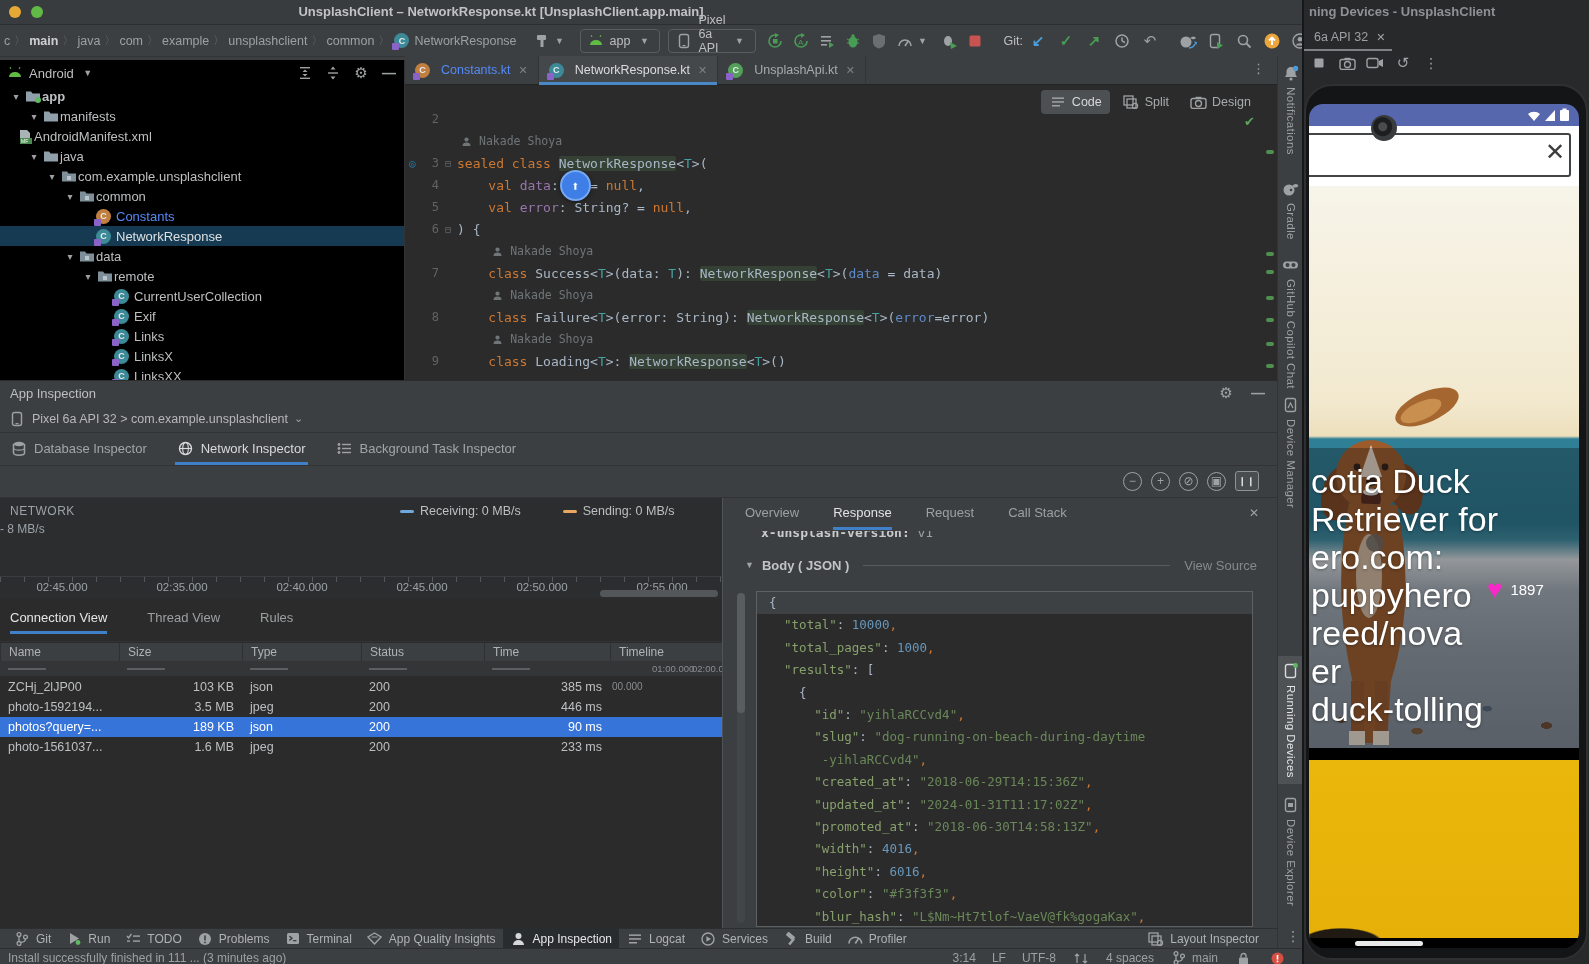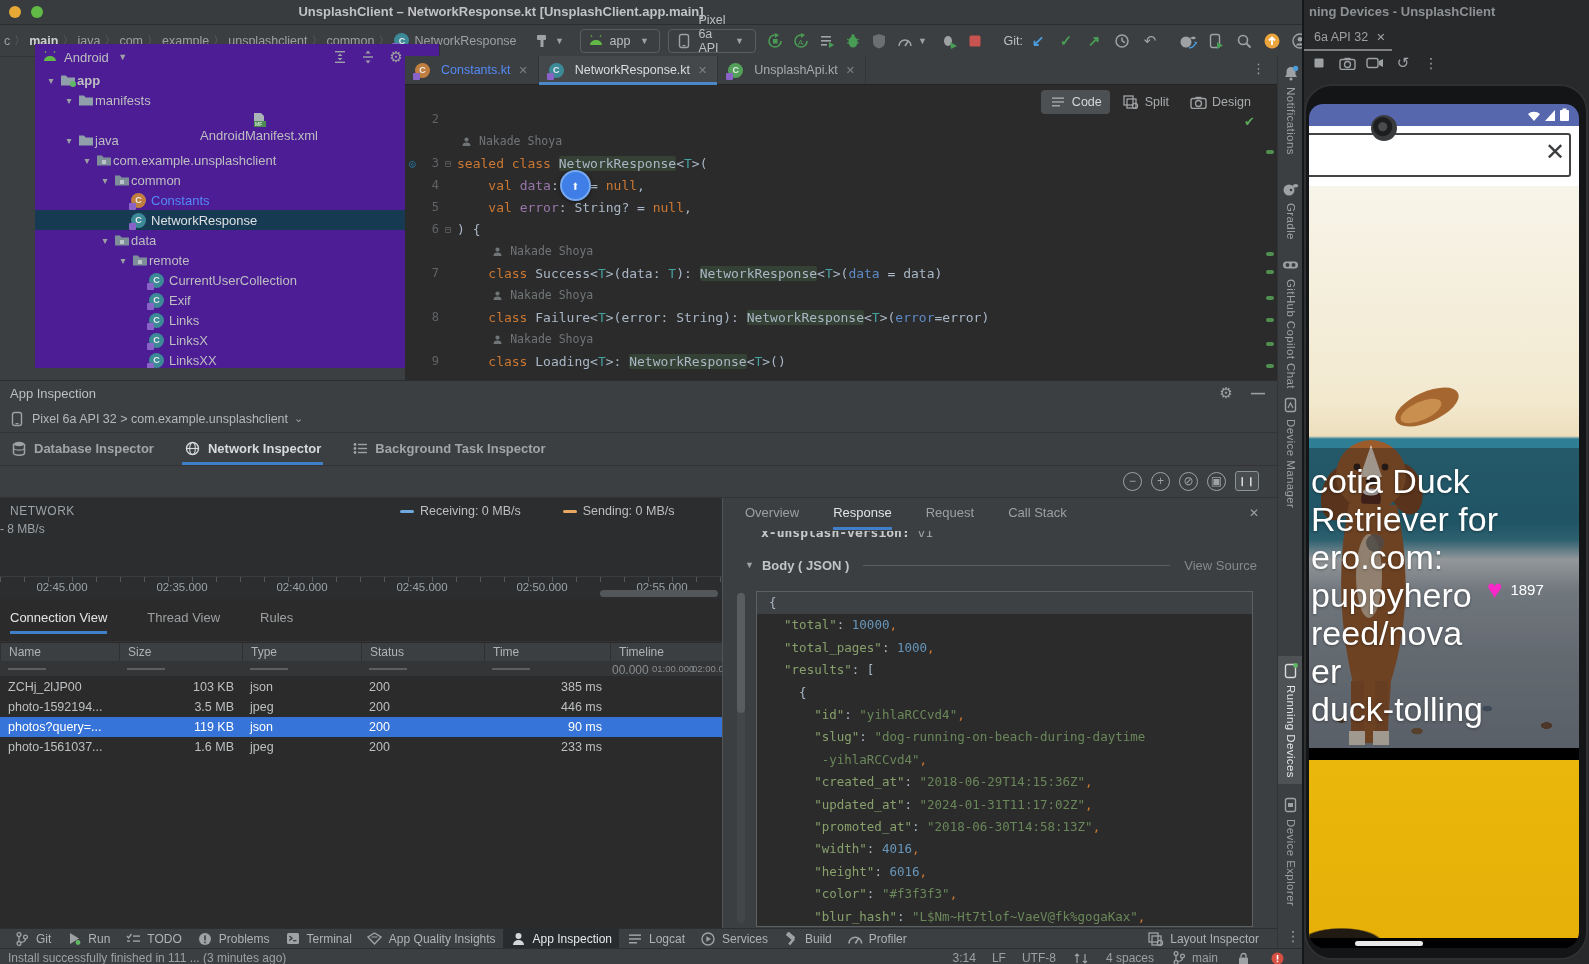--- a/index.html
+++ b/index.html
@@ -15,21 +15,21 @@
   #titlebar{position:absolute;left:0;top:0;width:1302px;height:24px;background:#393C3E;border-bottom:1px solid #2B2D2E;}
   .tl-dot{position:absolute;top:6px;width:12px;height:12px;border-radius:50%;}
   #win-title{position:absolute;left:0;right:300px;top:4px;text-align:center;font-size:13px;font-weight:bold;color:#C0C2C4;}
   #navbar{position:absolute;left:0;top:25px;width:1302px;height:31px;background:#3C3F41;border-bottom:1px solid #313335;}
   .crumb{color:#9DA0A3;font-size:12.5px;padding:0 2px;}
   .crumb.bold{color:#CDCFD1;font-weight:bold;}
   .crumb-sep{color:#6C6F71;font-size:11px;padding:0 2px;}
   .combo{display:flex;align-items:center;height:22px;border:1px solid #5A5D5F;border-radius:4px;padding:0 6px;margin-left:8px;color:#BDBFC1;font-size:12.5px;gap:5px;background:#3C3F41;}
   .tbtn{margin:0 3px;}
   
-  #project{position:absolute;left:0;top:44px;width:404px;height:324px;background:#4c1d95;border-right:1px solid #323335;overflow:hidden;margin-left:35px;}
+  #project{position:absolute;left:0;top:60px;width:404px;height:324px;background:#000000;border-right:1px solid #323335;overflow:hidden;}
   #project-head{height:26px;display:flex;align-items:center;padding:0 6px;color:#BDBFC1;font-size:13px;gap:5px;}
   .tree-row{height:20px;display:flex;align-items:center;font-size:13px;color:#BDBFC1;white-space:nowrap;}
   .tree-row.sel{background:#153A52;color:#DDE0E2;}
   .chev{width:16px;text-align:center;color:#9DA0A2;font-size:10px;flex:0 0 auto;}
   .kico{width:15px;height:15px;border-radius:50%;position:relative;display:inline-flex;align-items:center;justify-content:center;flex:0 0 auto;margin-right:5px;}
   .kico i{font-style:normal;font-size:9px;color:#E8EAEC;font-weight:bold;}
   .kico::after{content:"";position:absolute;left:-2px;bottom:-2px;width:7px;height:7px;background:#8A63C9;border-radius:1px;}
   .k-class{background:#3C8A98;} .k-object{background:#C07F3F;} .k-interface{background:#52A05A;}
   
   #editor{position:absolute;left:405px;top:56px;width:872px;height:324px;background:#2B2B2B;overflow:hidden;}
@@ -383,21 +383,21 @@
         </div>
         <div class="tree-row" style="padding-left: 26px;">
           <span class="chev">▾</span>
           <span class="ic">
             <svg width="16" height="14" viewBox="0 0 16 14">
               <path d="M1 2.5 h5 l1.6 2 h7.4 v8 h-14 z" fill="#8FA0AA"></path>
             </svg>
           </span>
           <span>manifests</span>
         </div>
-        <div class="tree-row" style="padding-left: 44px; flex-direction: column;">
+        <div class="tree-row" style="">
           <span class="chev"></span>
           <span class="ic">
             <svg width="14" height="15" viewBox="0 0 14 15">
               <path d="M2 1 h7 l3 3 v10 h-10 z" fill="#A9B3B8"></path>
               <rect x="2" y="9" width="12" height="6" fill="#4D8A52"></rect>
               <text x="3" y="14" font-size="5" fill="#FFF" font-family="Liberation Sans">MF</text>
             </svg>
           </span>
           <span>AndroidManifest.xml</span>
         </div>
@@ -608,21 +608,21 @@
       <div class="row" style="position: absolute; left: 0px; top: 24px; width: 1277px; height: 28px; padding: 0px 8px; box-sizing: border-box; border-bottom: 1px solid rgb(50, 51, 53); gap: 6px;">
         <span class="ic">
           <svg width="12" height="16" viewBox="0 0 12 16">
             <rect x="1.5" y="1.5" width="9" height="13" rx="2" fill="none" stroke="#9FA2A4" stroke-width="1.4"></rect>
             <rect x="4.5" y="12" width="3" height="1.2" fill="#9FA2A4"></rect>
           </svg>
         </span>
         <span style="font-size: 12.5px; color: rgb(182, 184, 186);">Pixel 6a API 32 &gt; com.example.unsplashclient</span>
         <span style="color: rgb(159, 162, 164); font-size: 11px;">⌄</span>
       </div>
-      <div class="row" id="insp-tabs" style="position: absolute; left: 8px; top: 58px; height: 26px; align-items: flex-start; font-weight: bold;">
+      <div class="row" id="insp-tabs" style="position: absolute; left: 8px; top: 58px; height: 26px; align-items: flex-start;">
         <div class="itab">
           <span class="ic">
             <svg width="14" height="15" viewBox="0 0 14 15">
               <ellipse cx="7" cy="3" rx="5.5" ry="2.2" fill="#9FA2A4"></ellipse>
               <path d="M1.5 3 v9 a5.5 2.2 0 0 0 11 0 v-9" fill="none" stroke="#9FA2A4" stroke-width="1.5"></path>
               <path d="M1.5 7 a5.5 2.2 0 0 0 11 0" fill="none" stroke="#9FA2A4" stroke-width="1.2"></path>
             </svg>
           </span>
           <span>Database Inspector</span>
         </div>
@@ -695,21 +695,21 @@
           <div class="th" style="left: 361px; width: 123px;">Status</div>
           <div class="th" style="left: 484px; width: 126px;">Time</div>
           <div class="th" style="left: 610px; width: 112px;">Timeline</div>
         </div>
         <div style="position: absolute; left: 0px; top: 163px; width: 722px; height: 15px; background: rgb(51, 53, 55); border-bottom: 1px solid rgb(42, 44, 45);">
           <div style="position: absolute; left: 8px; top: 7px; width: 38px; height: 2px; background: rgb(92, 95, 97);"></div>
           <div style="position: absolute; left: 127px; top: 7px; width: 38px; height: 2px; background: rgb(92, 95, 97);"></div>
           <div style="position: absolute; left: 250px; top: 7px; width: 38px; height: 2px; background: rgb(92, 95, 97);"></div>
           <div style="position: absolute; left: 369px; top: 7px; width: 38px; height: 2px; background: rgb(92, 95, 97);"></div>
           <div style="position: absolute; left: 492px; top: 7px; width: 38px; height: 2px; background: rgb(92, 95, 97);"></div>
-          <span style="position: absolute; left: 612px; top: 2px; font-size: 12px; color: rgb(138, 141, 143);">00.000</span>
+          <span style="position: absolute; left: 612px; top: 20px; font-size: 10px; color: rgb(138, 141, 143);">00.000</span>
           <span style="position: absolute; left: 652px; top: 2px; font-size: 9.5px; color: rgb(138, 141, 143);">01:00.000</span>
           <span style="position: absolute; left: 692px; top: 2px; font-size: 9.5px; color: rgb(138, 141, 143);">02:00.0</span>
         </div>
         <div style="position: absolute; left: 0px; top: 179px; width: 722px; height: 20px;">
           <div class="cell" style="left: 0px; width: 119px;">ZCHj_2lJP00</div>
           <div class="cell" style="left: 119px; width: 123px; justify-content: flex-end;">103 KB</div>
           <div class="cell" style="left: 242px; width: 119px;">json</div>
           <div class="cell" style="left: 361px; width: 123px;">200</div>
           <div class="cell" style="left: 484px; width: 126px; justify-content: flex-end;">385 ms</div>
           <div class="cell" style="left: 610px; width: 112px;"></div>
@@ -717,21 +717,21 @@
         <div style="position: absolute; left: 0px; top: 199px; width: 722px; height: 20px;">
           <div class="cell" style="left: 0px; width: 119px;">photo-1592194...</div>
           <div class="cell" style="left: 119px; width: 123px; justify-content: flex-end;">3.5 MB</div>
           <div class="cell" style="left: 242px; width: 119px;">jpeg</div>
           <div class="cell" style="left: 361px; width: 123px;">200</div>
           <div class="cell" style="left: 484px; width: 126px; justify-content: flex-end;">446 ms</div>
           <div class="cell" style="left: 610px; width: 112px;"></div>
         </div>
         <div class="r-sel" style="position: absolute; left: 0px; top: 219px; width: 722px; height: 20px;">
           <div class="cell" style="left: 0px; width: 119px;">photos?query=...</div>
-          <div class="cell" style="left: 119px; width: 123px; justify-content: flex-end;">119 KB</div>
+          <div class="cell" style="left: 119px; width: 123px; justify-content: flex-end;">189 KB</div>
           <div class="cell" style="left: 242px; width: 119px;">json</div>
           <div class="cell" style="left: 361px; width: 123px;">200</div>
           <div class="cell" style="left: 484px; width: 126px; justify-content: flex-end;">90 ms</div>
           <div class="cell" style="left: 610px; width: 112px;"></div>
         </div>
         <div style="position: absolute; left: 0px; top: 239px; width: 722px; height: 20px;">
           <div class="cell" style="left: 0px; width: 119px;">photo-1561037...</div>
           <div class="cell" style="left: 119px; width: 123px; justify-content: flex-end;">1.6 MB</div>
           <div class="cell" style="left: 242px; width: 119px;">jpeg</div>
           <div class="cell" style="left: 361px; width: 123px;">200</div>

